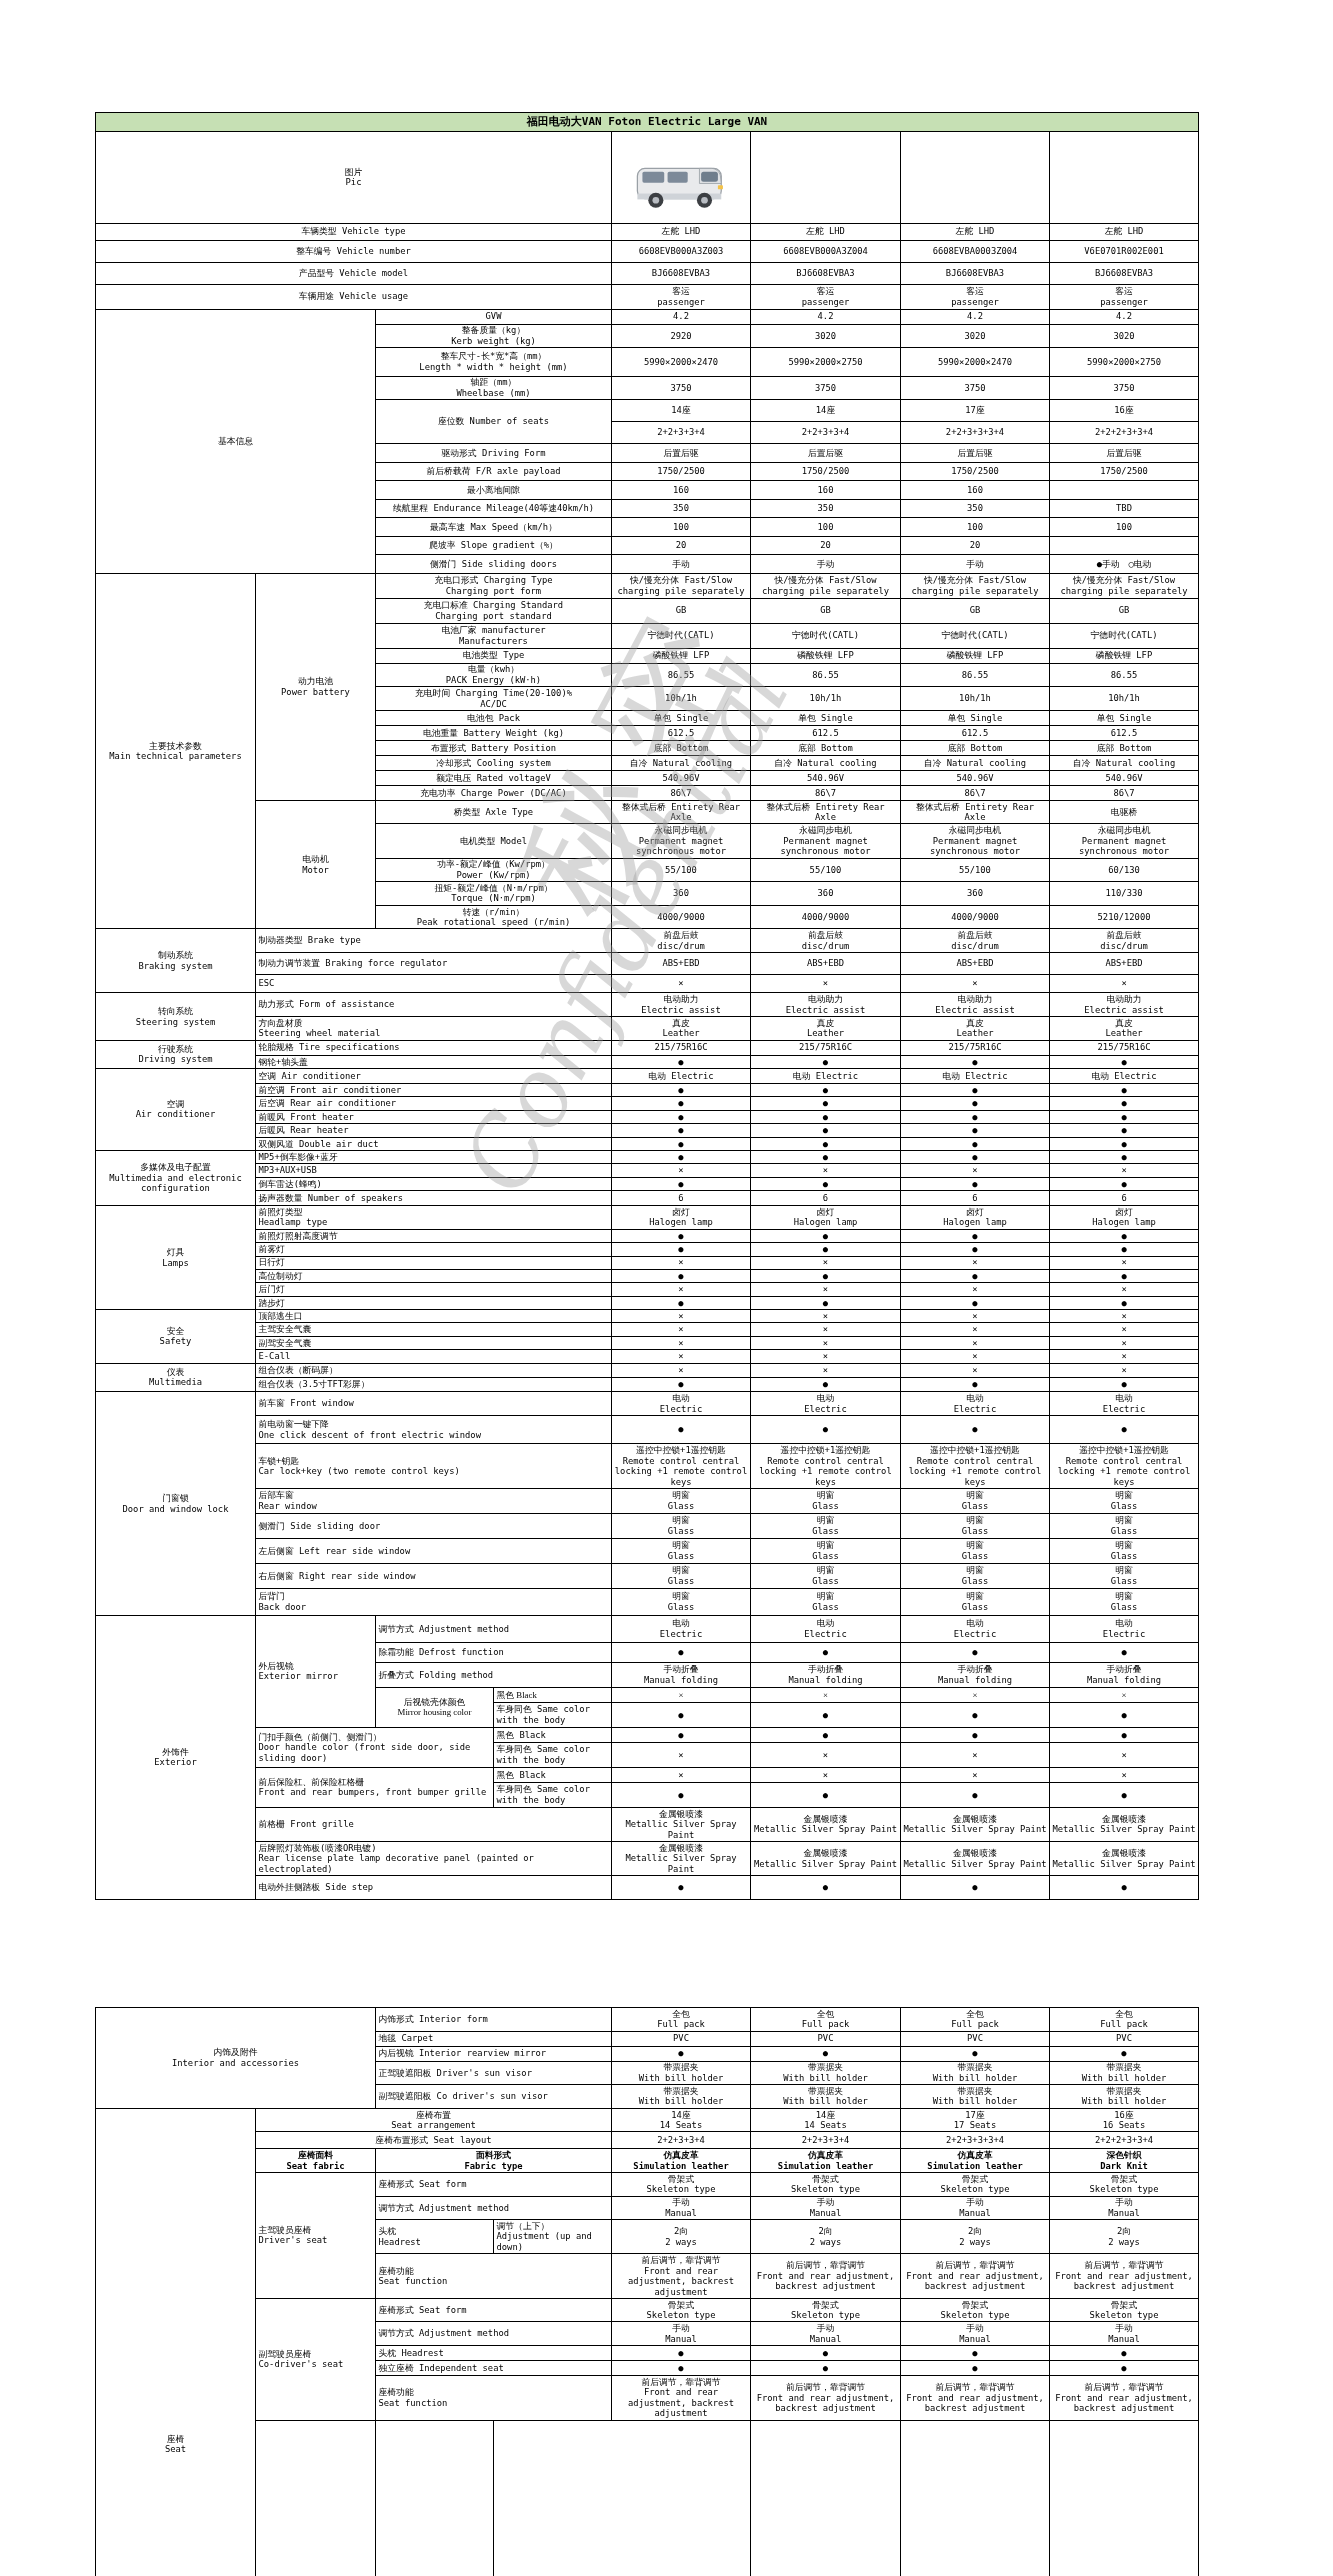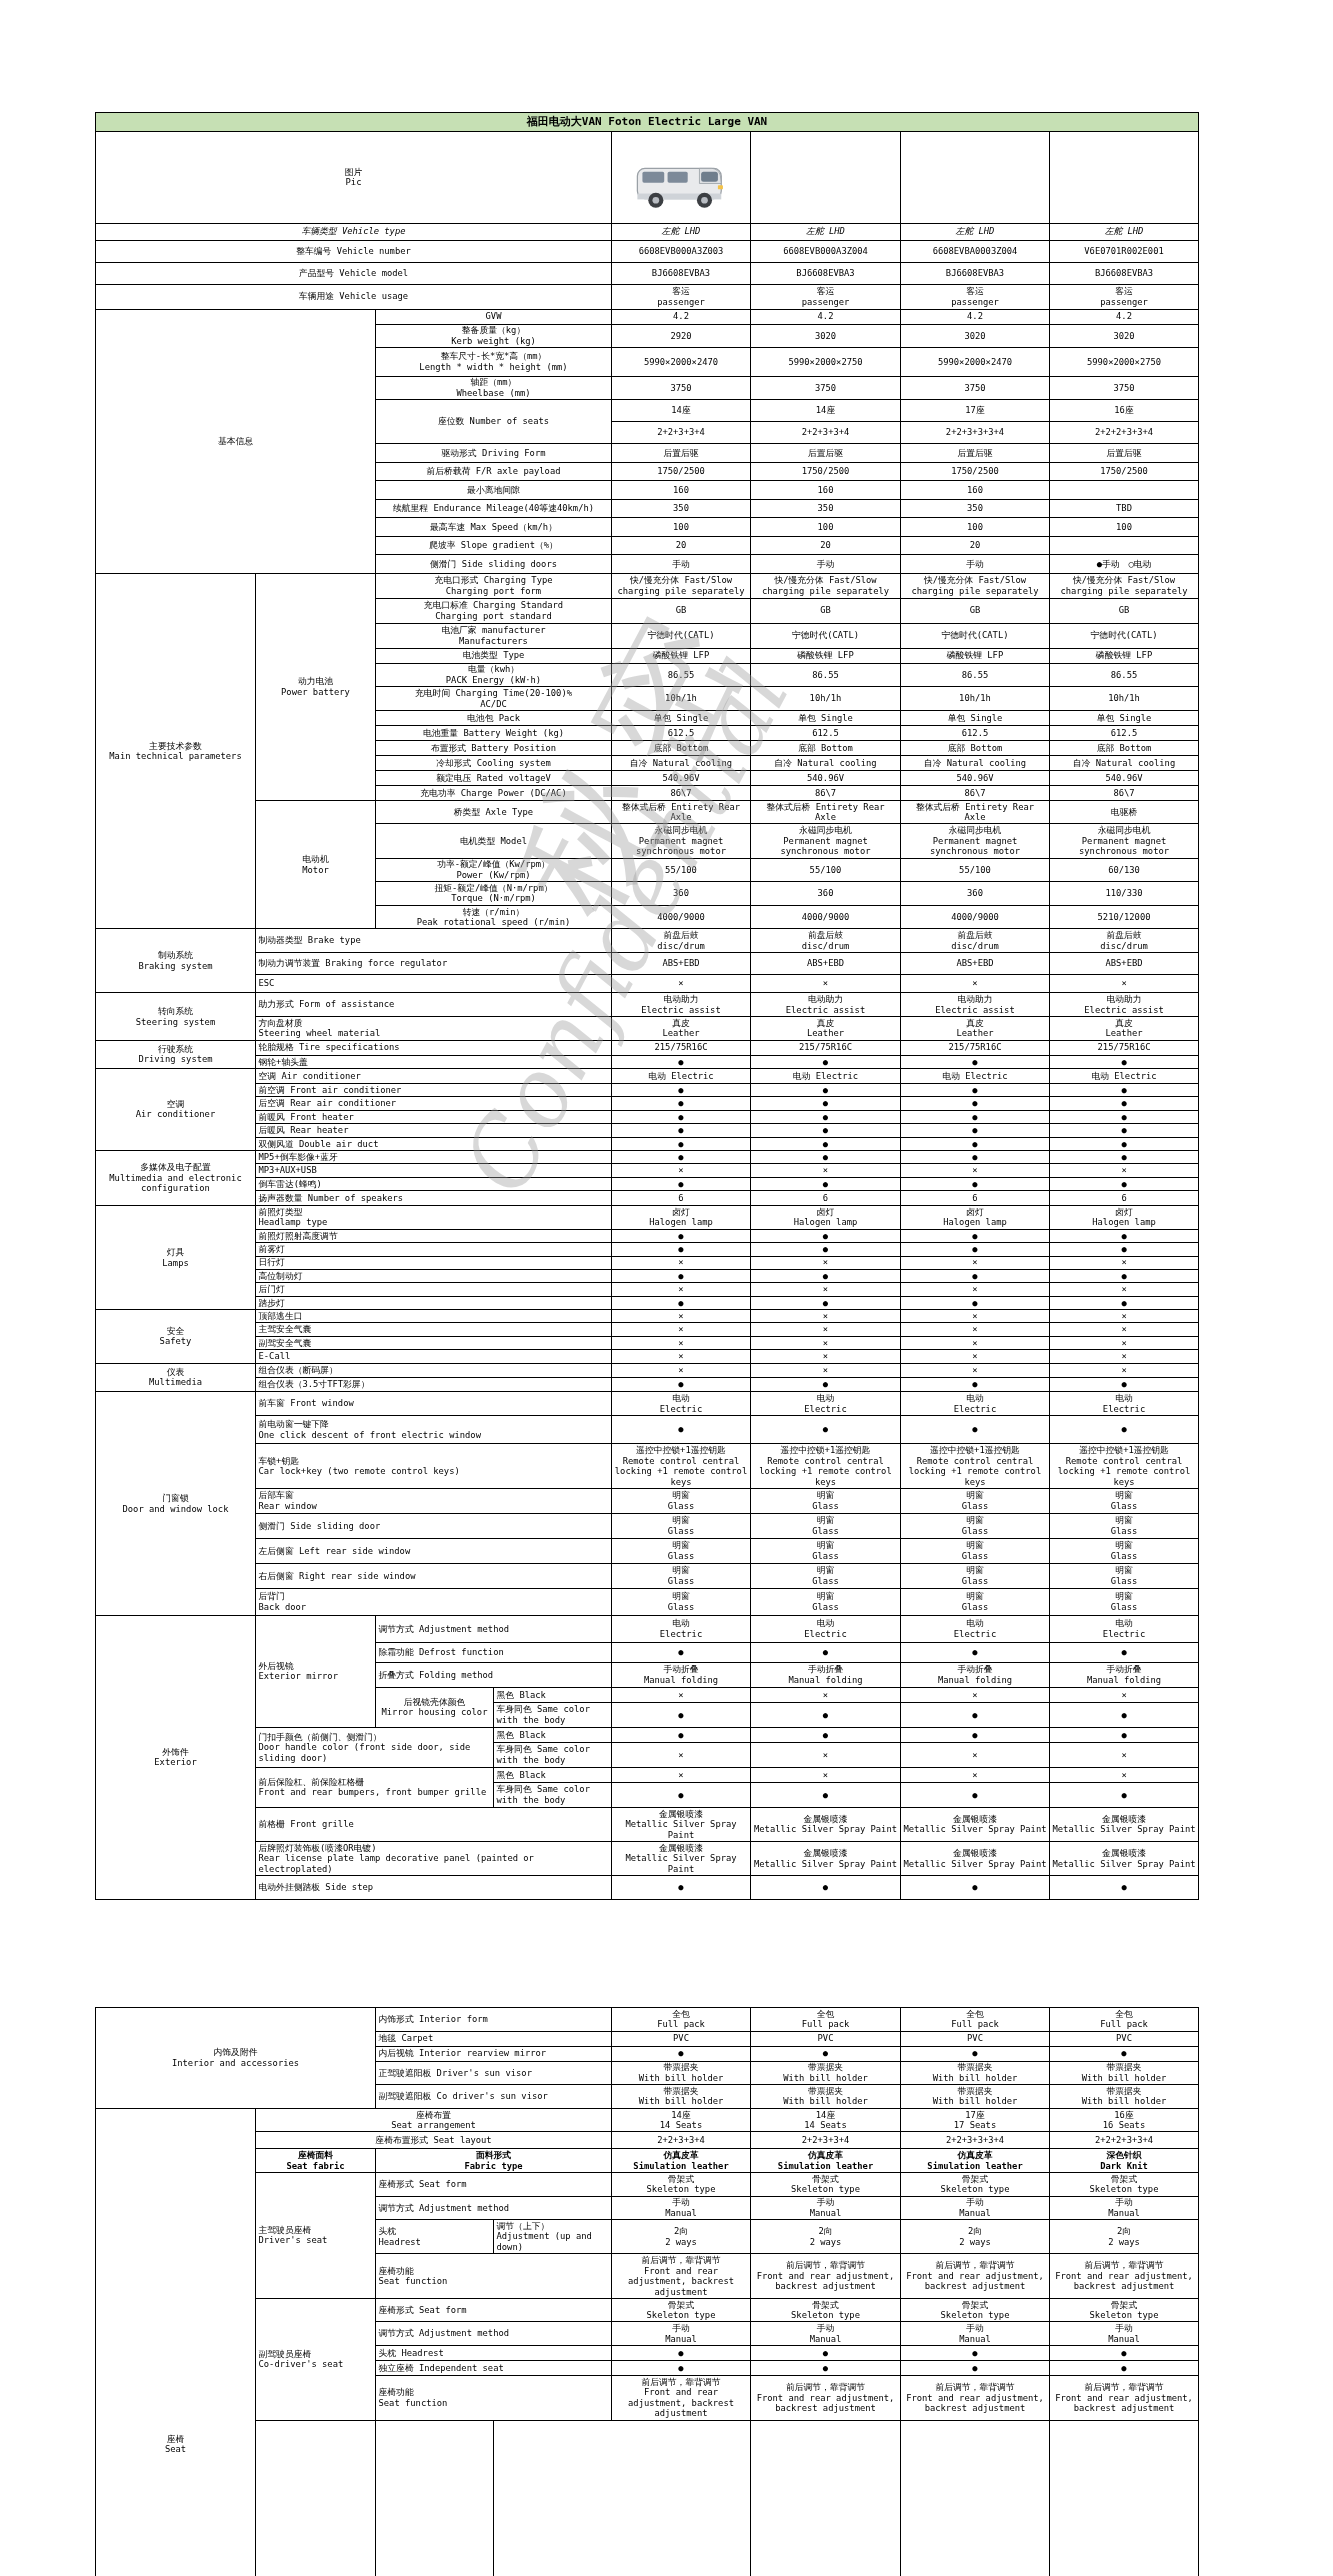--- a/index.html
+++ b/index.html
@@ -100,21 +100,21 @@
       <circle cx="84" cy="48" r="9" fill="#3c3f43"></circle>
       <circle cx="84" cy="48" r="4" fill="#b8bcc2"></circle>
       <rect x="100" y="30" width="6" height="5" rx="1" fill="#f3c24a"></rect>
     </svg>
   </span>
 </td>
         <td class="val"></td>
         <td class="val"></td>
         <td class="val"></td>
       </tr>
-      <tr style="height: 17px; font-style: italic;">
+      <tr style="height: 17px;">
         <td class="lbl" colspan="4">车辆类型 Vehicle type</td>
         <td class="val">左舵 LHD</td>
         <td class="val">左舵 LHD</td>
         <td class="val">左舵 LHD</td>
         <td class="val">左舵 LHD</td>
       </tr>
       <tr style="height: 22px;">
         <td class="lbl" colspan="4">整车编号 Vehicle number</td>
         <td class="val">6608EVB000A3Z003</td>
         <td class="val">6608EVB000A3Z004</td>
@@ -735,21 +735,21 @@
         <td class="lbl left" colspan="2">折叠方式 Folding method</td>
         <td class="val">手动折叠
 Manual folding</td>
         <td class="val">手动折叠
 Manual folding</td>
         <td class="val">手动折叠
 Manual folding</td>
         <td class="val">手动折叠
 Manual folding</td>
       </tr>
-      <tr style="height: 15px;">
+      <tr style="height: 15px; font-family: Liberation Serif, serif;">
         <td class="lbl" rowspan="2">后视镜壳体颜色
 Mirror housing color</td>
         <td class="lbl left">黑色 Black</td>
         <td class="val">×</td>
         <td class="val">×</td>
         <td class="val">×</td>
         <td class="val">×</td>
       </tr>
       <tr style="height: 25px;">
         <td class="lbl left">车身同色 Same color

